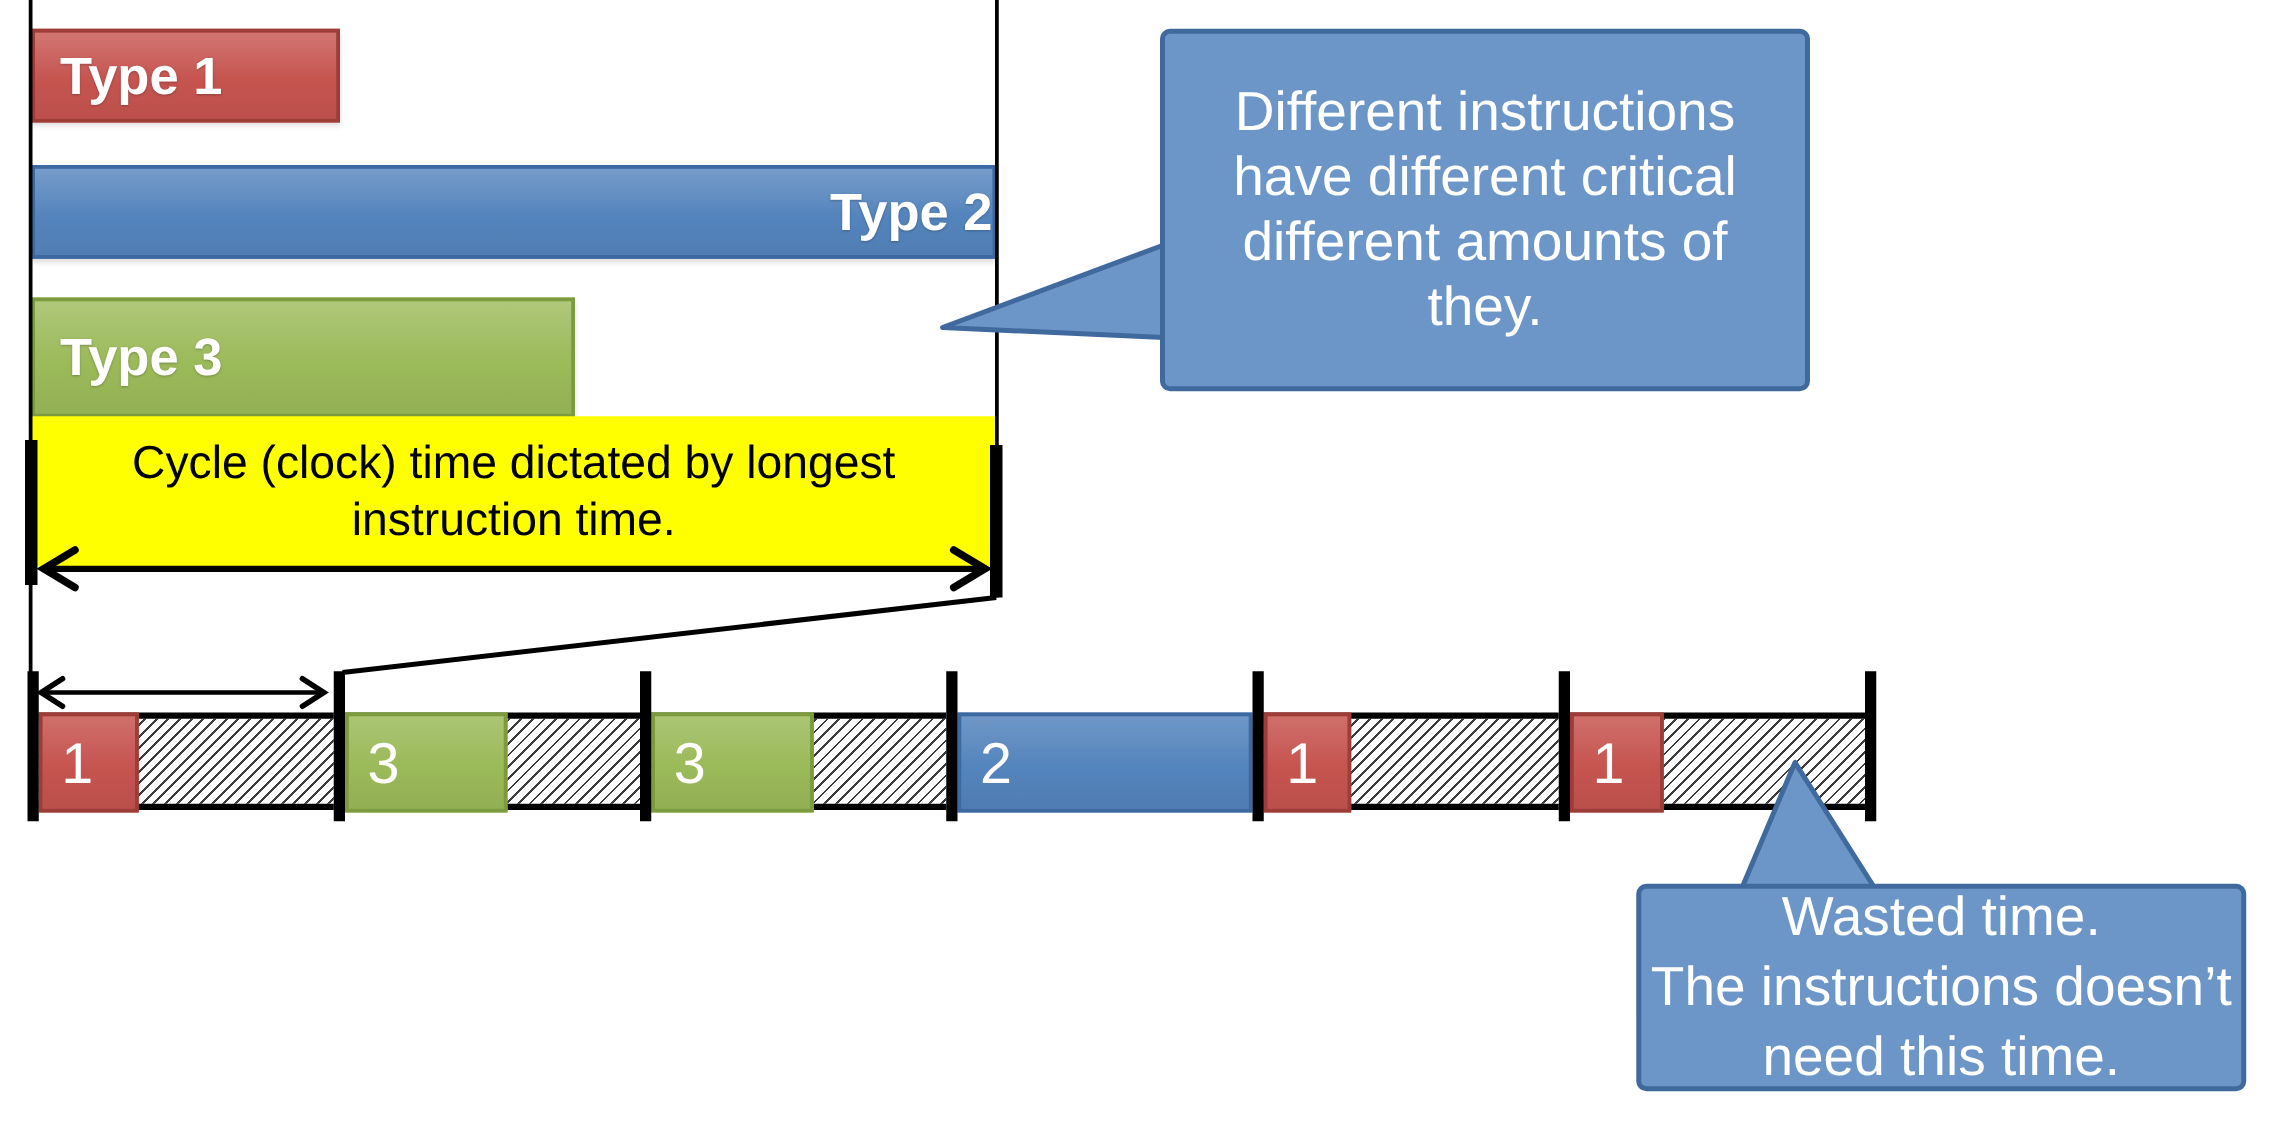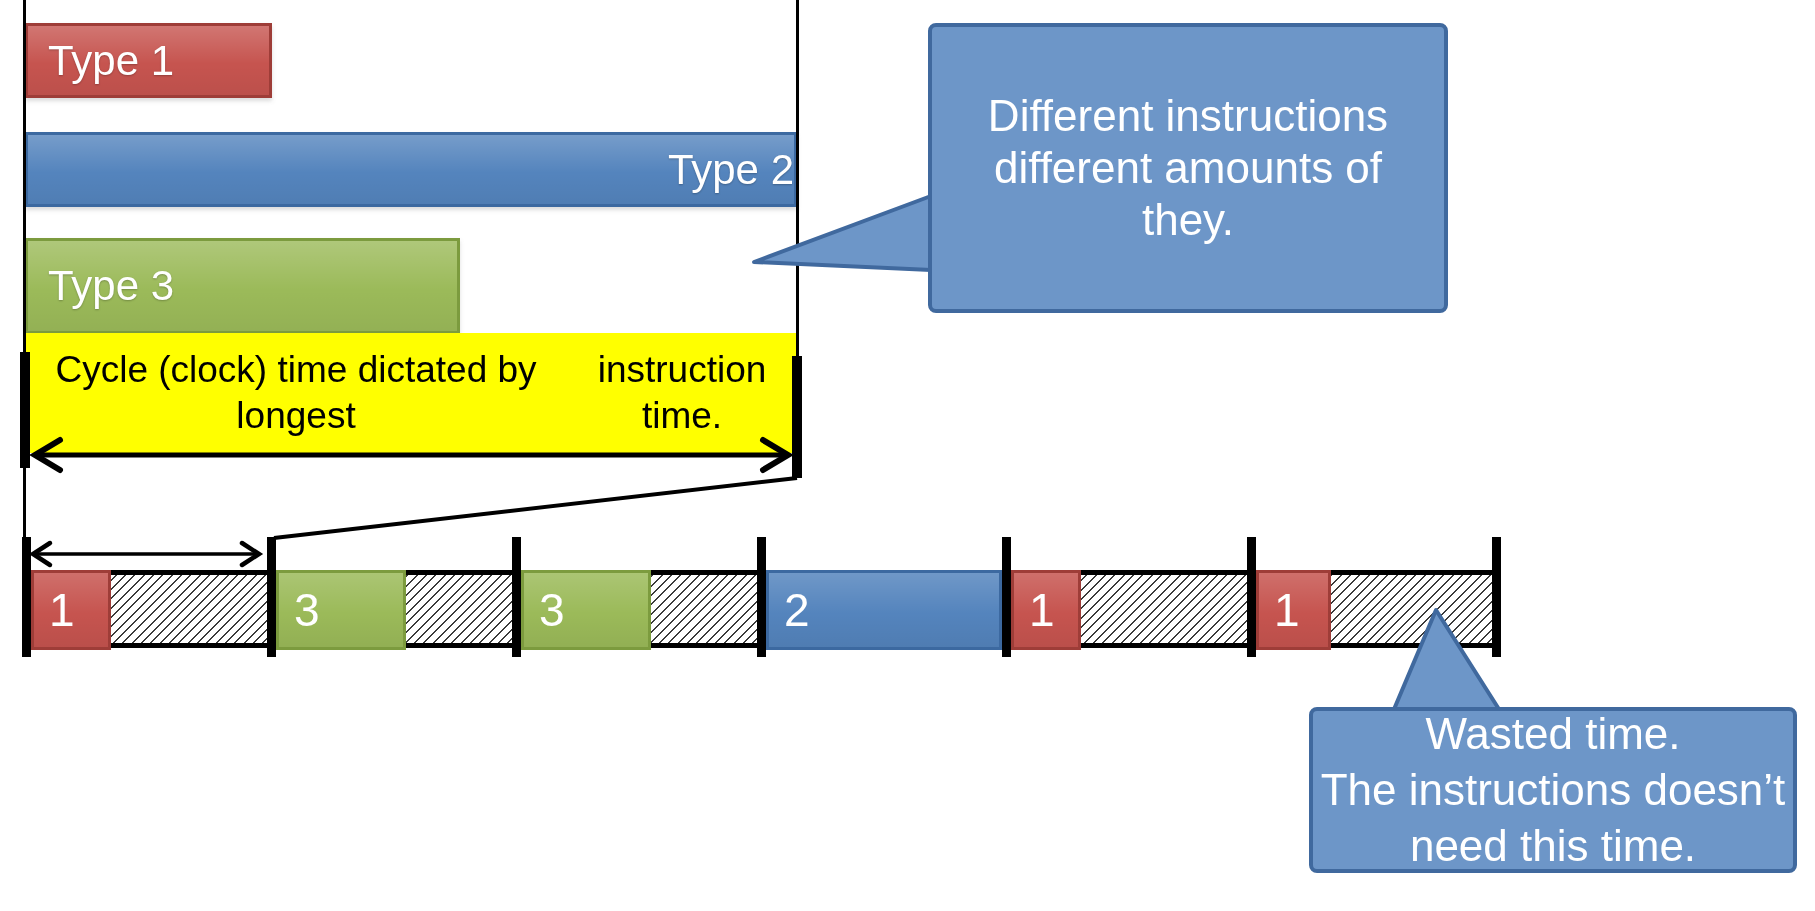--- a/index.html
+++ b/index.html
@@ -4,26 +4,26 @@
 <style>
   html,body{margin:0;padding:0;background:#ffffff;}
   .stage{position:relative;width:1815px;height:911px;background:#ffffff;overflow:hidden;
          font-family:"Liberation Sans", sans-serif;}
   .layer{position:absolute;left:0;top:0;width:1815px;height:911px;}
   svg.layer{pointer-events:none;}
   
   .type-bar{position:absolute;box-sizing:border-box;border:3px solid;
             display:flex;align-items:center;
             background-image:linear-gradient(to bottom, rgba(255,255,255,.20), rgba(255,255,255,0) 55%, rgba(0,0,0,.05));
-            box-shadow:0 3px 4px rgba(120,120,120,.25);}
+            box-shadow:0 3px 4px rgba(120,120,120,.25);font-weight:bold;}
   .type-bar-label{color:#ffffff;font-size:42px;padding-left:20px;line-height:1;
                   text-shadow:0 1px 2px rgba(0,0,0,.25);}
   
   .cycle-banner{position:absolute;left:25px;top:333px;width:772px;height:120px;
-                display:flex;flex-direction:row;justify-content:center;align-items:center;
+                display:flex;flex-direction:column;justify-content:center;align-items:center;
                 text-align:center;}
   .cycle-banner div{font-size:37px;line-height:46px;color:#000000;}
   
   .callout{position:absolute;box-sizing:border-box;border:4px solid;border-radius:8px;
            display:flex;flex-direction:column;justify-content:center;align-items:center;
            text-align:center;z-index:6;}
   .callout div{color:#ffffff;font-size:44px;}
   .callout-top{left:928px;top:23px;width:520px;height:290px;}
   .callout-top div{line-height:52px;}
   .callout-bottom{left:1309px;top:707px;width:488px;height:166px;}
@@ -110,20 +110,21 @@
       <div class="block" style="left: 1256px; width: 75px; background-color: rgb(198, 84, 79); border-color: rgb(158, 61, 56);">
         <span>1</span>
       </div>
     </div>
 
   <svg class="tail" width="1815" height="911" viewBox="0 0 1815 911">
     <polygon points="754,262 931,196 931,270" stroke-width="4" stroke-linejoin="round" fill="#6d96c8" stroke="#40699e"></polygon>
   </svg>
   <div class="callout callout-top" style="background-color: rgb(109, 150, 200); border-color: rgb(64, 105, 158);">
       <div>Different instructions</div>
+      <div>have different critical</div>
       <div>different amounts of</div>
       <div>they.</div>
     </div>
 
   <svg class="tail" width="1815" height="911" viewBox="0 0 1815 911">
     <polygon points="1436,610 1392,714 1502,714" stroke-width="4" stroke-linejoin="round" fill="#6d96c8" stroke="#40699e"></polygon>
   </svg>
   <div class="callout callout-bottom" style="background-color: rgb(109, 150, 200); border-color: rgb(64, 105, 158);">
       <div>Wasted time.</div>
       <div>The instructions doesn’t</div>

